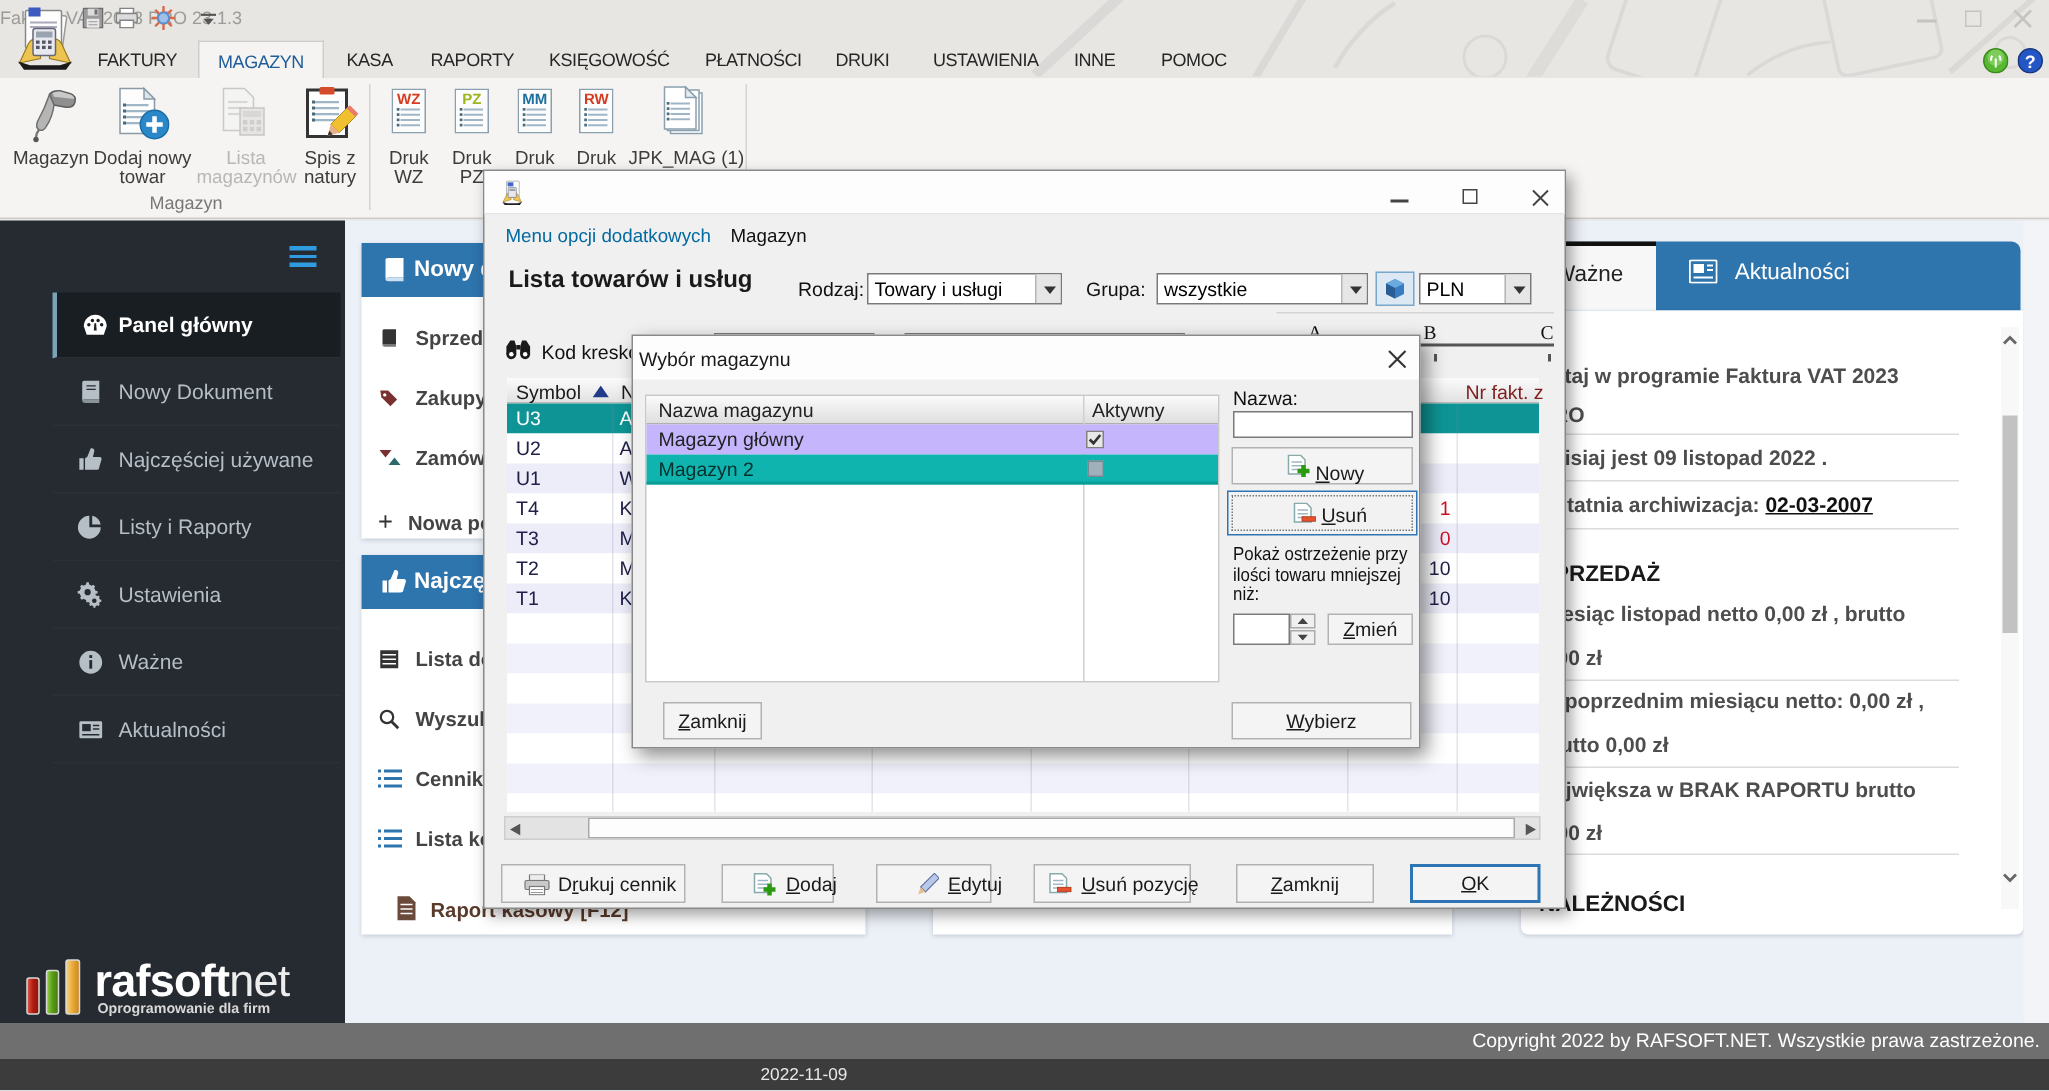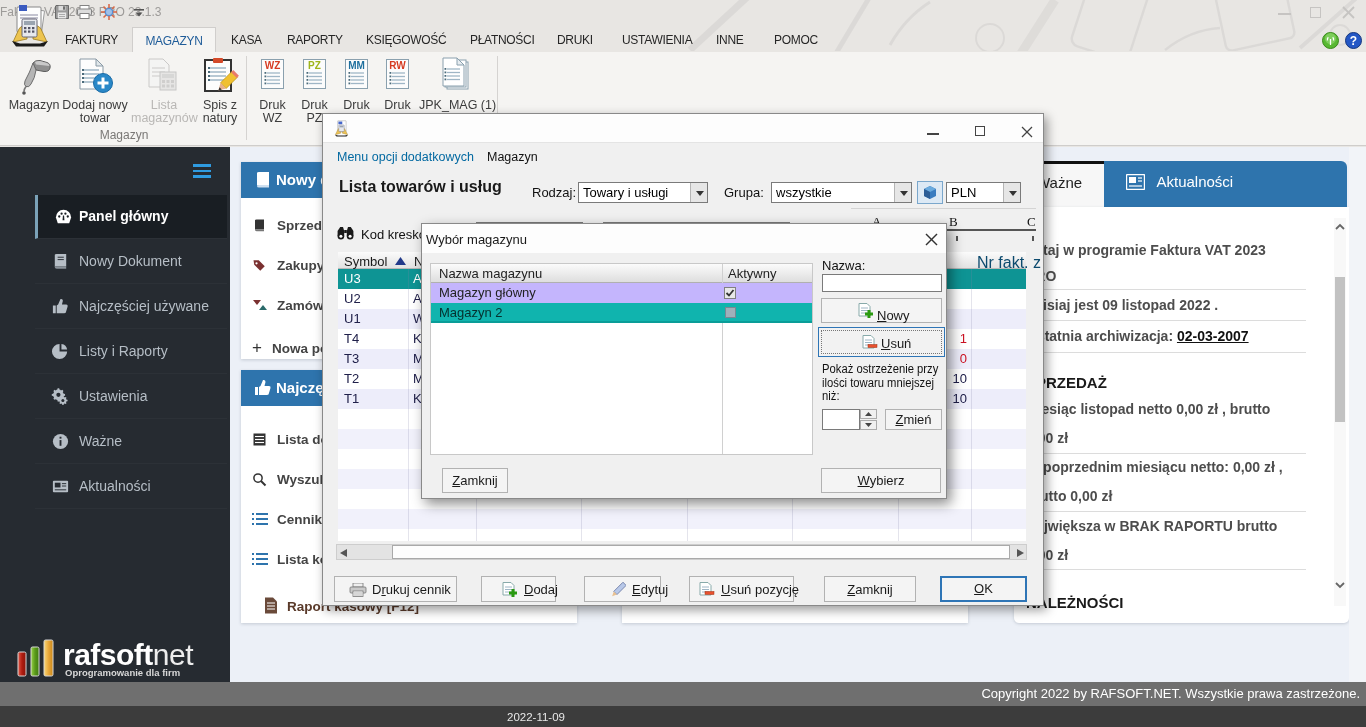--- a/index.html
+++ b/index.html
@@ -610,21 +610,21 @@
   <div class="abs" style="left:153px;top:108px;width:107px;height:20px;background:#fff;border:1px solid #7a7a7a"></div>
   <div class="abs" style="left:280px;top:108px;width:187px;height:20px;background:#fff;border:1px solid #7a7a7a"></div>
 
   <div id="tbl" class="abs" style="left:15px;top:138px;width:688px;height:289px;background:#fff">
     <div class="abs" style="left:0;top:0;width:688px;height:17px;background:linear-gradient(#fbfbfb,#e2e2e2);border-bottom:1px solid #b8b8b8"></div>
     <div class="abs" style="left:6px;top:2px;font-size:13px;color:#1a1a1a">Symbol</div>
     <svg class="abs" style="left:57px;top:5px" width="11" height="8" viewBox="0 0 11 8">
           <path d="M5.5 0 L11 8 L0 8 Z" fill="#223a8a"></path>
         </svg>
     <div class="abs" style="left:76px;top:2px;font-size:13px;color:#1a1a1a">Nazwa</div>
-    <div class="abs" style="left:639px;top:2px;font-size:16px;color:#0c4a6e;white-space:nowrap">Nr fakt. z</div>
+    <div class="abs" style="left:639px;top:2px;font-size:13px;color:#7f1d1d;white-space:nowrap">Nr fakt. z</div>
     <div class="hcol" style="left:70px"></div>
         <div class="hcol" style="left:138px"></div>
         <div class="hcol" style="left:243px"></div>
         <div class="hcol" style="left:349px"></div>
         <div class="hcol" style="left:454px"></div>
         <div class="hcol" style="left:560px"></div>
         <div class="hcol" style="left:633px"></div>
     <div class="row t" style="top:17px">
           <span class="c1" style="color:#fff">U3</span>
           <span class="c2" style="color:#fff">A</span>

